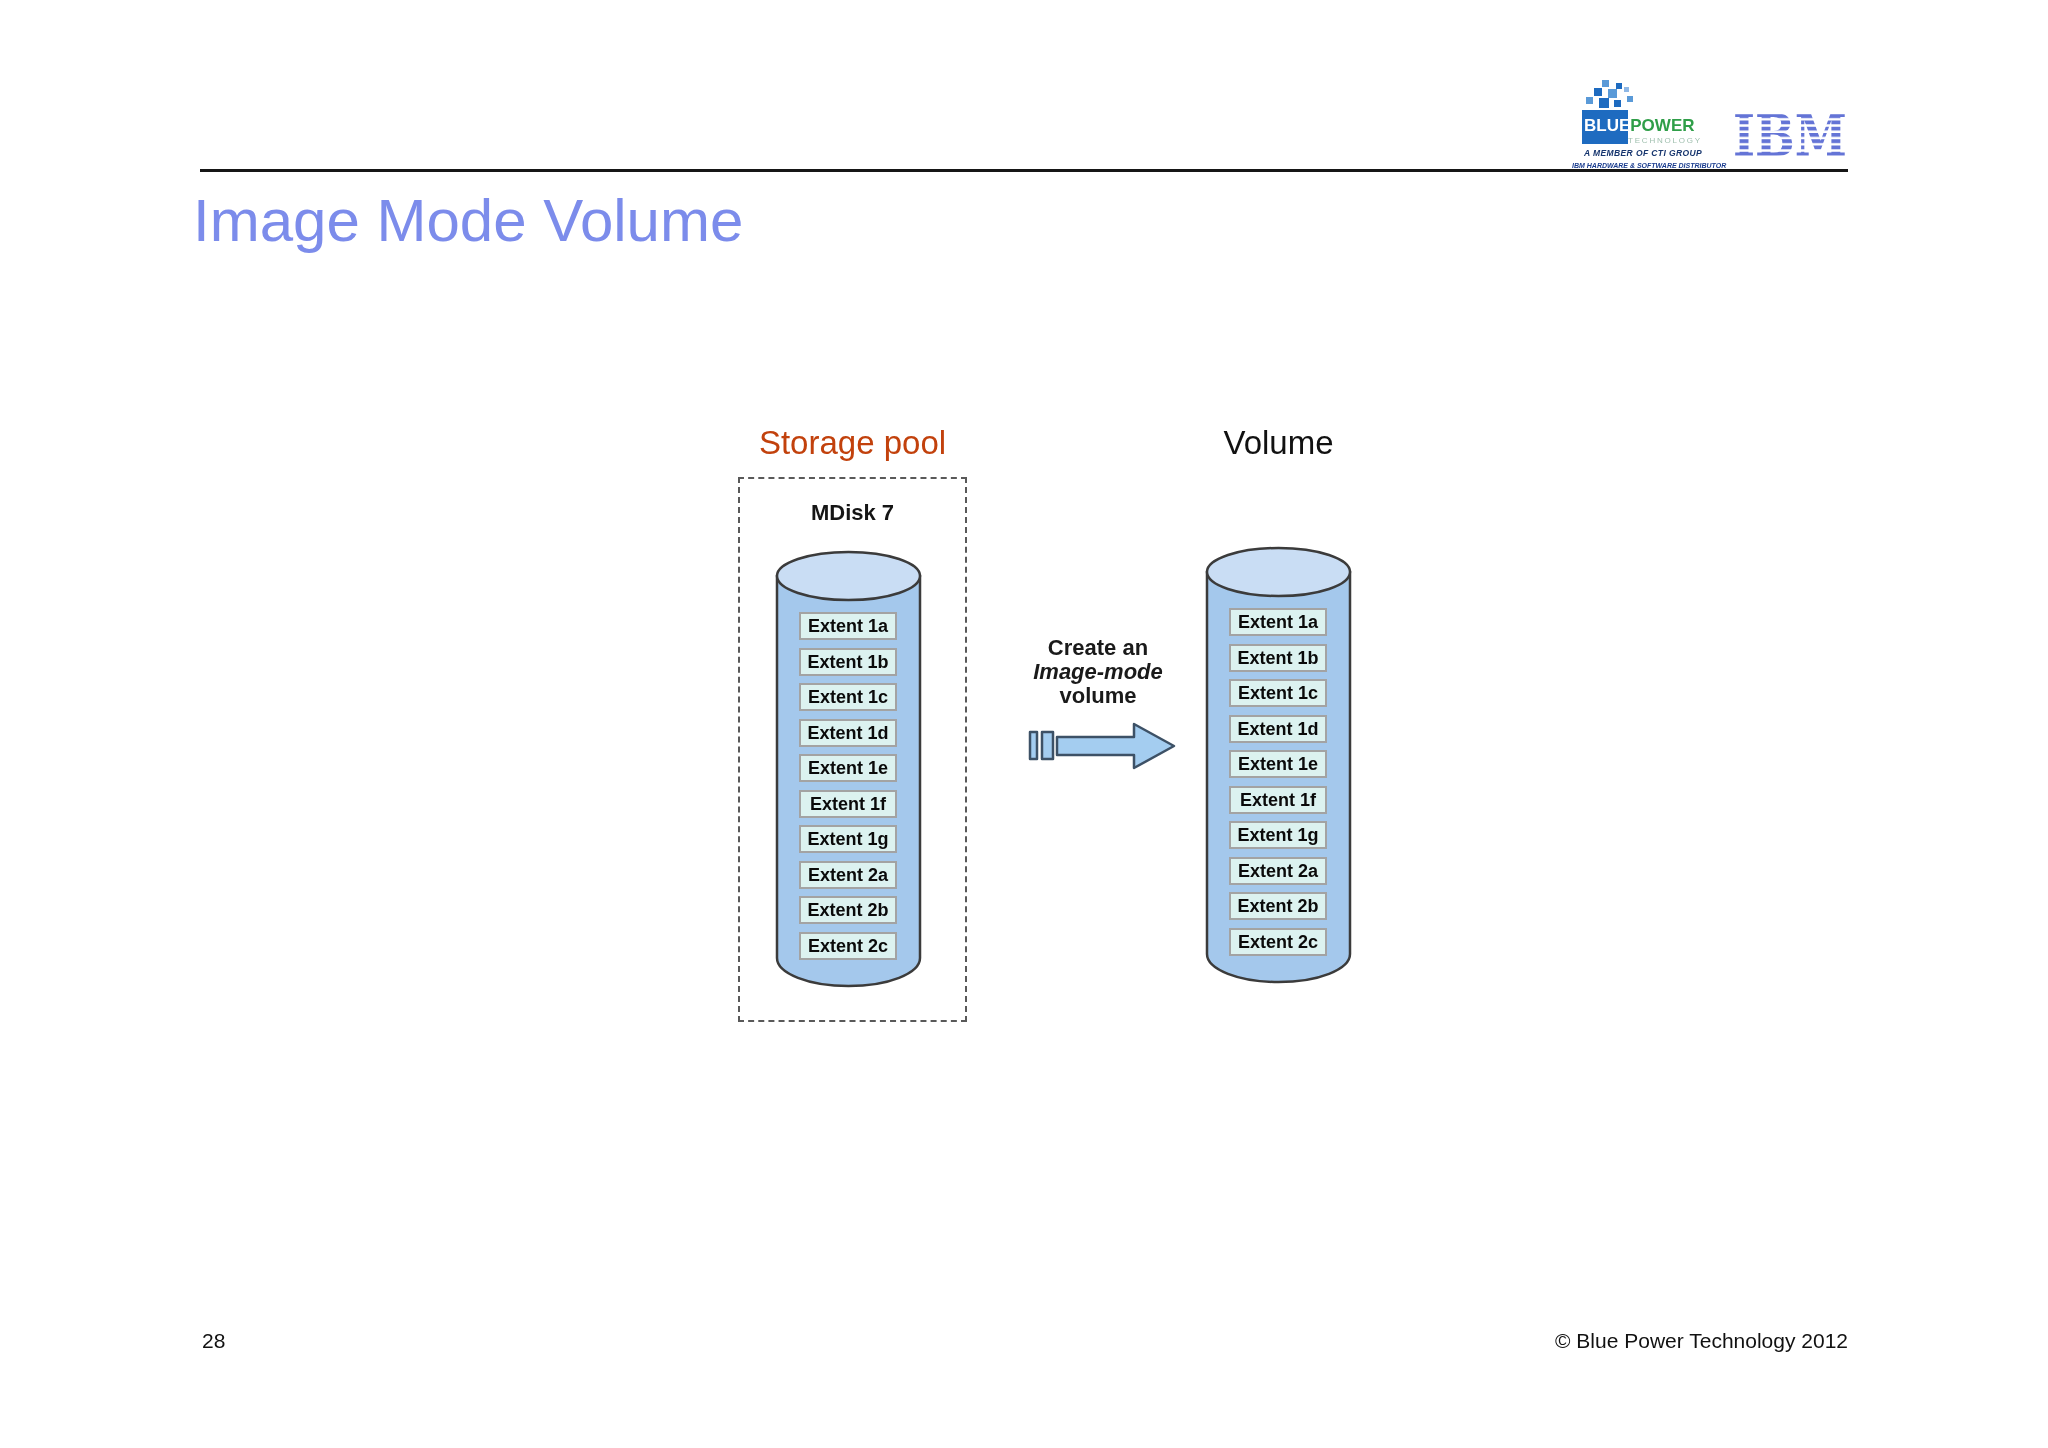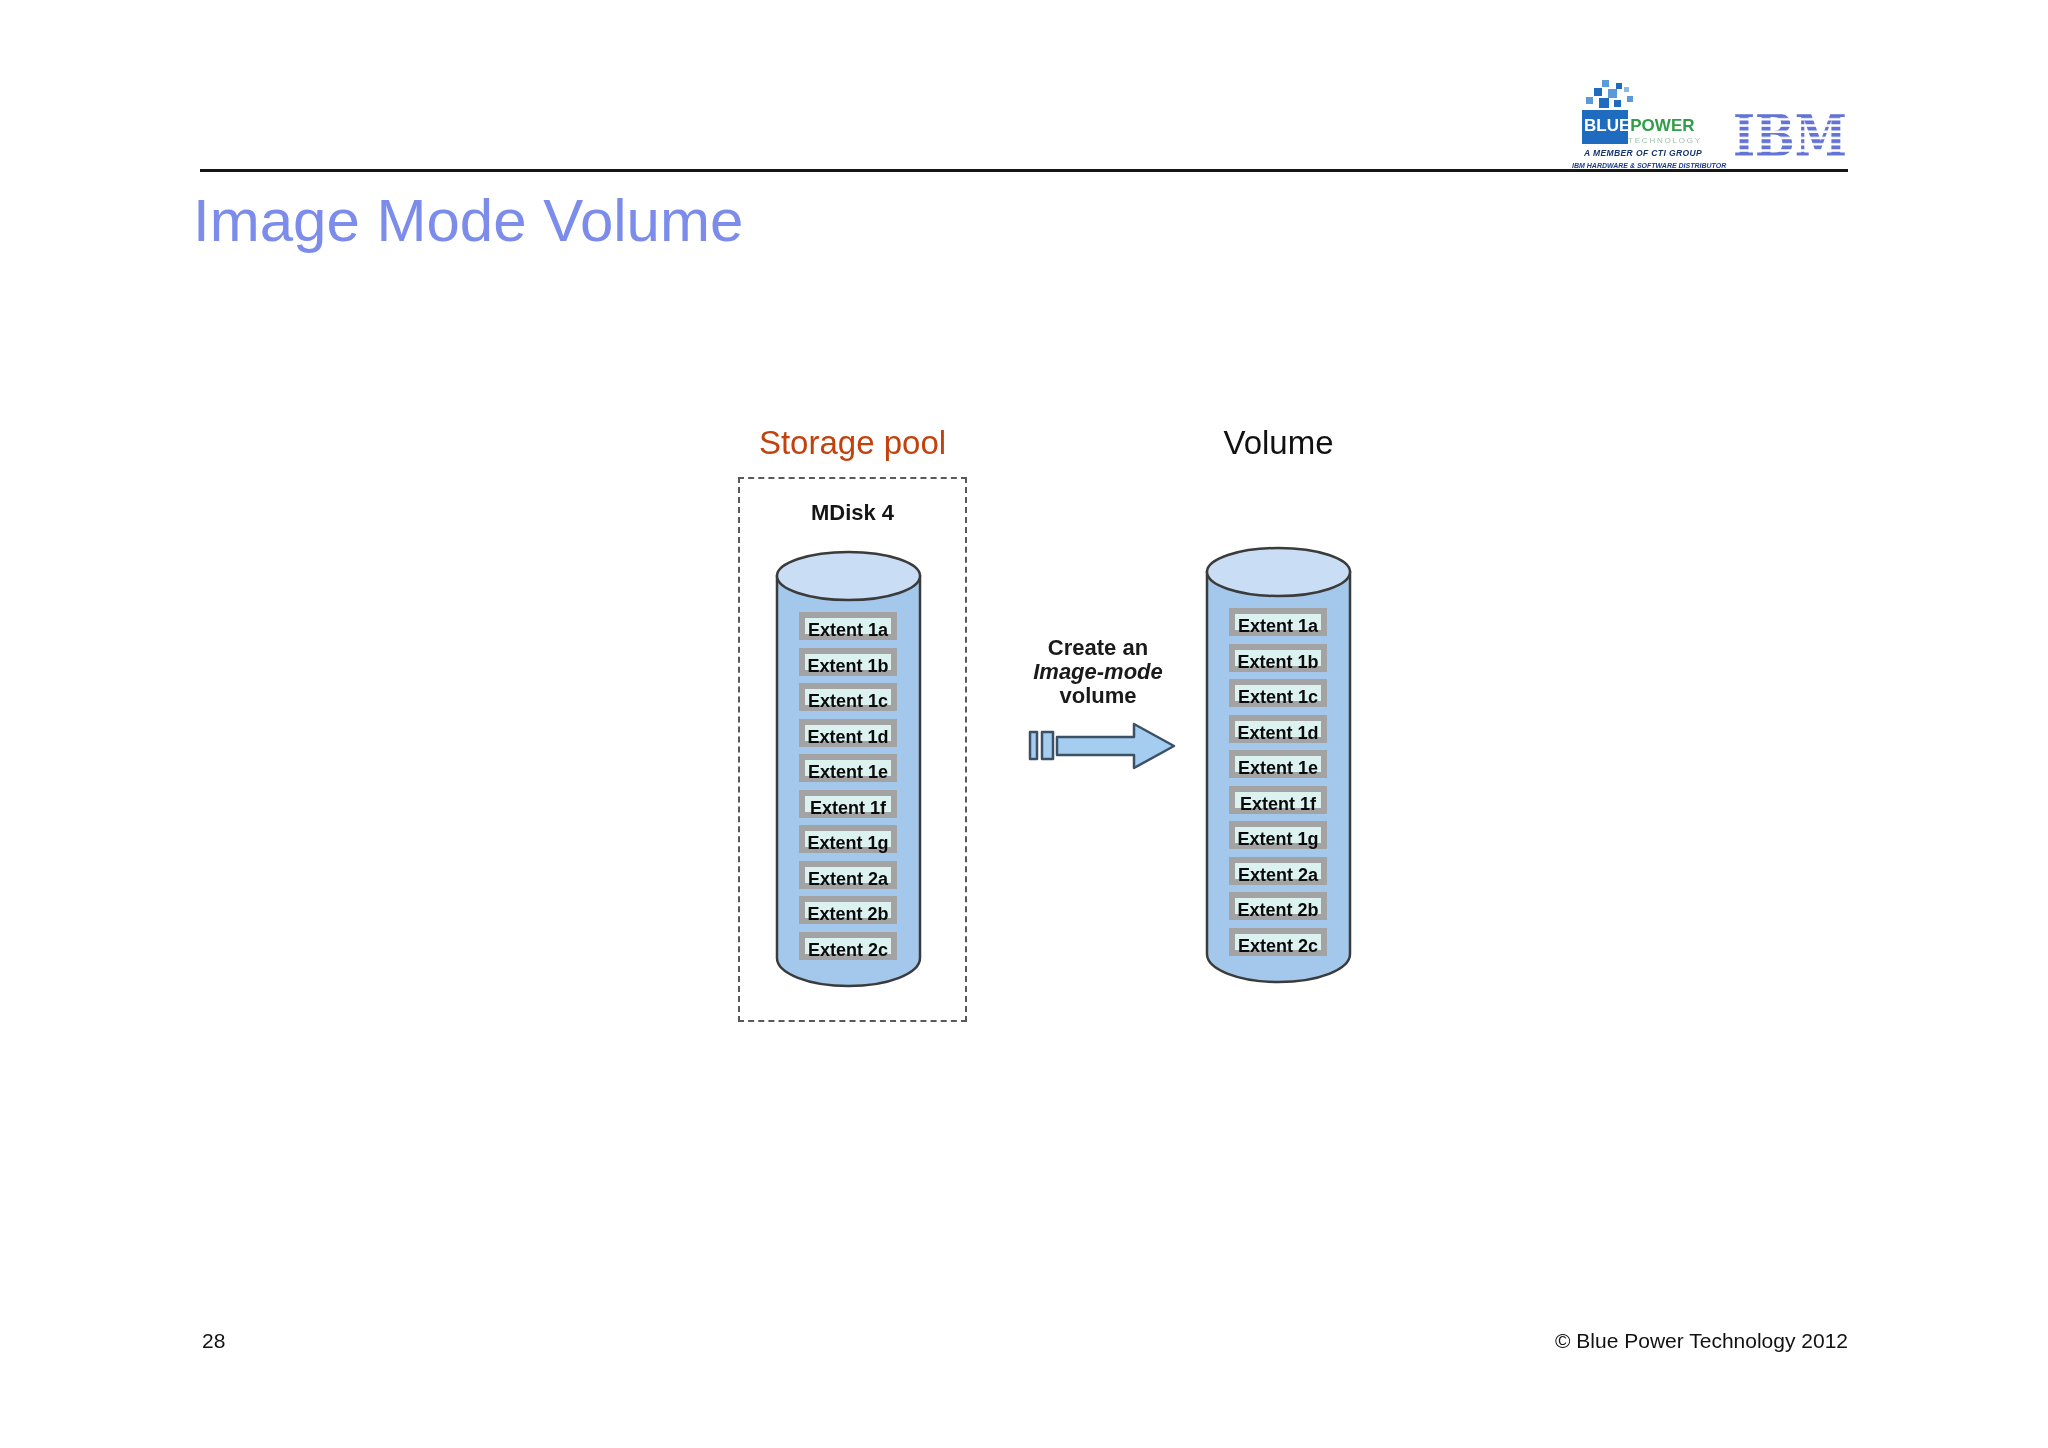--- a/index.html
+++ b/index.html
@@ -31,21 +31,21 @@
   .volume-label{left:1205px;top:424px;width:147px;text-align:center;font-size:33px;color:#111;}
   .mdisk-label{left:738px;top:500px;width:229px;text-align:center;font-size:22px;font-weight:bold;color:#151515;}
 
   .pool-box{left:738px;top:477px;width:229px;height:545px;border:2px dashed #595959;box-sizing:border-box;}
 
   .cylinder{width:147px;height:440px;}
   .cyl-left{left:775px;top:550px;}
   .cyl-right{left:1205px;top:546px;}
   .cyl-svg{position:absolute;left:0;top:0;}
   .extent-stack{position:absolute;left:24px;top:62px;width:98px;display:flex;flex-direction:column;gap:7.5px;}
-  .extent{box-sizing:border-box;height:28px;background:#dcf2f0;border:6px solid #a3a3a3;
+  .extent{box-sizing:border-box;height:28px;background:#dcf2f0;border:2px solid #a3a3a3;
           font-size:18px;font-weight:bold;color:#0a0a0a;text-align:center;line-height:24px;white-space:nowrap;}
 
   
   .arrow-caption{left:998px;top:636px;width:200px;text-align:center;font-size:22px;line-height:24px;font-weight:bold;color:#1a1a1a;}
   .arrow-caption .cap2{font-style:italic;}
   .arrow-wrap{left:1028px;top:720px;width:150px;height:52px;}
 
   
   .page-number{left:202px;top:1329px;font-size:21px;color:#111;}
   .copyright{right:200px;top:1329px;font-size:21px;color:#111;white-space:nowrap;}
@@ -89,21 +89,21 @@
       </defs>
       <text x="0" y="48" font-family="DejaVu Serif, serif" font-weight="bold" font-size="58" textLength="114" lengthAdjust="spacingAndGlyphs" fill="url(#ibmstripes)">IBM</text>
     </svg>
   </div>
 
   <div class="abs page-title">Image Mode Volume</div>
 
   <div class="abs pool-label">Storage pool</div>
   <div class="abs volume-label">Volume</div>
   <div class="abs pool-box"></div>
-  <div class="abs mdisk-label">MDisk 4</div>
+  <div class="abs mdisk-label">MDisk 7</div>
 
   <div class="abs cylinder cyl-left">
     <svg class="cyl-svg" width="147" height="440" viewBox="0 0 147 440">
       <path d="M2,26 L2,408 A71.5,28 0 0 0 145,408 L145,26 Z" fill="#a4c8ec" stroke="#3b3b3b" stroke-width="2.5"></path>
       <ellipse cx="73.5" cy="26" rx="71.5" ry="24" fill="#c9ddf4" stroke="#3b3b3b" stroke-width="2.5"></ellipse>
     </svg>
     <div class="extent-stack">
       <div class="extent">Extent 1a</div>
       <div class="extent">Extent 1b</div>
       <div class="extent">Extent 1c</div>

